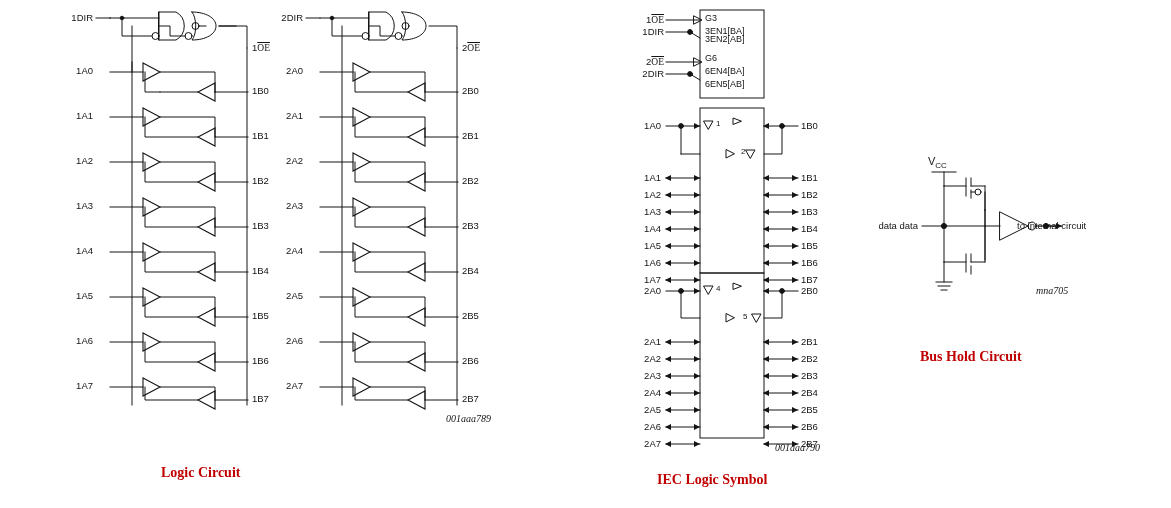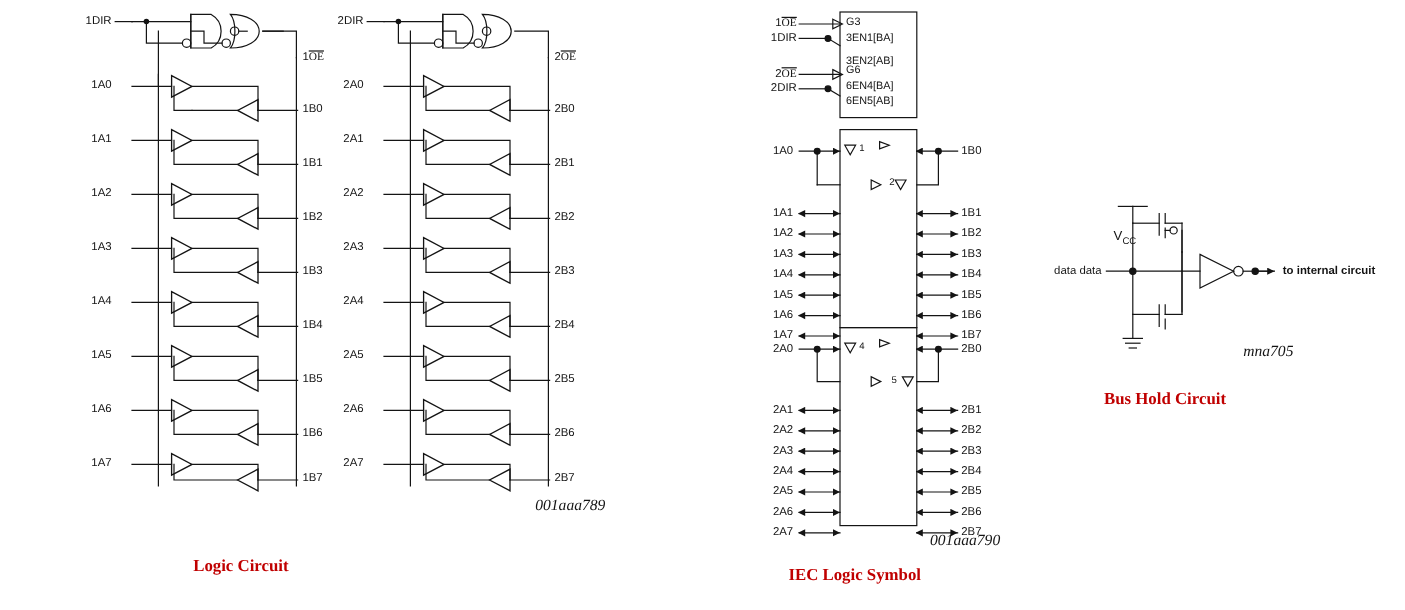--- a/index.html
+++ b/index.html
@@ -3,24 +3,24 @@
 <meta charset="utf-8">
 <style>
   html,body{margin:0;padding:0;background:#ffffff;}
   body{width:1171px;height:508px;position:relative;font-family:"Liberation Sans",sans-serif;color:#1a1a1a;overflow:hidden;}
   .stage{position:absolute;left:0;top:0;width:1171px;height:508px;}
   svg{position:absolute;left:0;top:0;width:1171px;height:508px;}
   .lbl{position:absolute;font-size:9.5px;color:#141414;white-space:nowrap;letter-spacing:0px;}
   .lbl.r{transform:translateX(-100%);}
   .cap{position:absolute;font-family:"Liberation Serif",serif;font-weight:bold;color:#c00000;white-space:nowrap;}
   .cap.logic{font-size:14px;}
-  .code{position:absolute;font-family:"Liberation Serif",serif;font-style:italic;font-size:13px;color:#141414;white-space:nowrap;}
+  .code{position:absolute;font-family:"Liberation Serif",serif;font-style:italic;font-size:10px;color:#141414;white-space:nowrap;}
   .ovl{text-decoration:overline;font-family:Liberation Serif, serif;}
   .iecb{position:absolute;font-size:9px;color:#141414;white-space:nowrap;}
-  .vcc{position:absolute;font-size:11px;color:#141414;white-space:nowrap;margin-top:36px;}
+  .vcc{position:absolute;font-size:11px;color:#141414;white-space:nowrap;}
   .vcc sub{font-size:8px;}
   .mid{position:absolute;font-size:9.5px;color:#141414;white-space:nowrap;}
 </style>
 </head>
 <body>
 
 <div class="stage">
 
   <svg viewBox="0 0 1171 508">
     <defs>
@@ -372,21 +372,21 @@
   <div class="code" style="left:446px;top:413px;">001aaa789</div>
   <div class="cap logic" style="left:161px;top:465px;">Logic Circuit</div>
 
   <div class="lbl r" style="left:664px;top:14px;"><span>1</span><span class="ovl">OE</span></div>
   <div class="lbl r" style="left:664px;top:26px;">1DIR</div>
   <div class="lbl r" style="left:664px;top:56px;"><span>2</span><span class="ovl">OE</span></div>
   <div class="lbl r" style="left:664px;top:68px;">2DIR</div>
 
   <div class="iecb" style="left:705px;top:13px;">G3</div>
   <div class="iecb" style="left:705px;top:26px;">3EN1[BA]</div>
-  <div class="iecb" style="left:705px;top:45px;">3EN2[AB]</div>
+  <div class="iecb" style="left:705px;top:34px;">3EN2[AB]</div>
   <div class="iecb" style="left:705px;top:53px;">G6</div>
   <div class="iecb" style="left:705px;top:66px;">6EN4[BA]</div>
   <div class="iecb" style="left:705px;top:79px;">6EN5[AB]</div>
 
   <div class="mid" style="left:716px;top:119px;font-size:8px;">1</div>
   <div class="mid" style="left:741px;top:147px;font-size:8px;">2</div>
   <div class="mid" style="left:716px;top:284px;font-size:8px;">4</div>
   <div class="mid" style="left:743px;top:312px;font-size:8px;">5</div>
 
   <div class="lbl r" style="left:661px;top:120px;">1A0</div>
@@ -423,17 +423,17 @@
   <div class="lbl" style="left:801px;top:387px;">2B4</div>
   <div class="lbl" style="left:801px;top:404px;">2B5</div>
   <div class="lbl" style="left:801px;top:421px;">2B6</div>
   <div class="lbl" style="left:801px;top:438px;">2B7</div>
 
   <div class="code" style="left:775px;top:442px;">001aaa790</div>
   <div class="cap logic" style="left:657px;top:472px;">IEC Logic Symbol</div>
 
   <div class="vcc" style="left:928px;top:155px;"><span>V</span><sub>CC</sub></div>
   <div class="lbl r" style="left:918px;top:220px;">data data</div>
-  <div class="lbl" style="left:1069px;top:220px;font-weight:bold;">to internal circuit</div>
+  <div class="lbl" style="left:1017px;top:220px;">to internal circuit</div>
   <div class="code" style="left:1036px;top:285px;">mna705</div>
-  <div class="cap logic" style="left:920px;top:326px;">Bus Hold Circuit</div>
+  <div class="cap logic" style="left:920px;top:349px;">Bus Hold Circuit</div>
 
 </div>
 
 </body></html>

